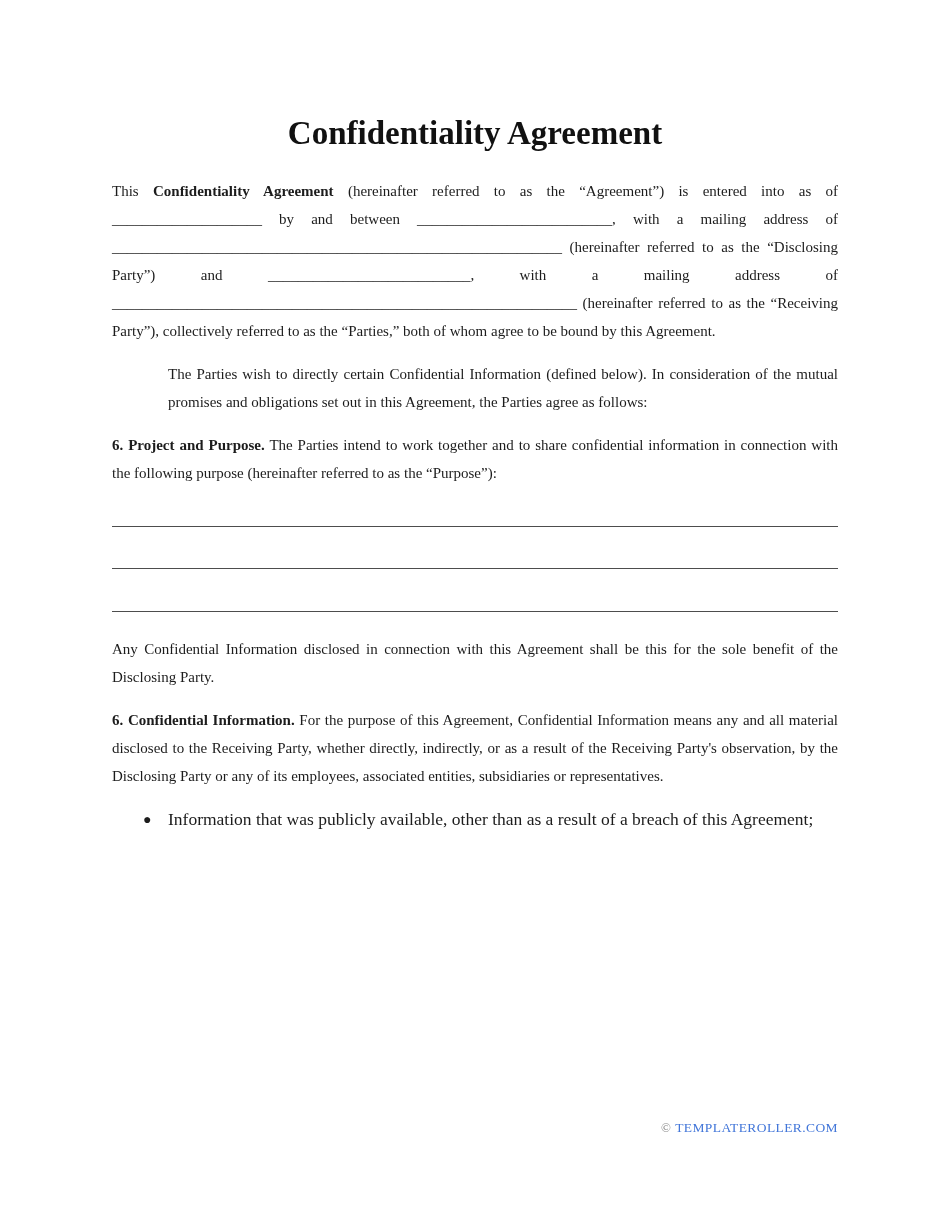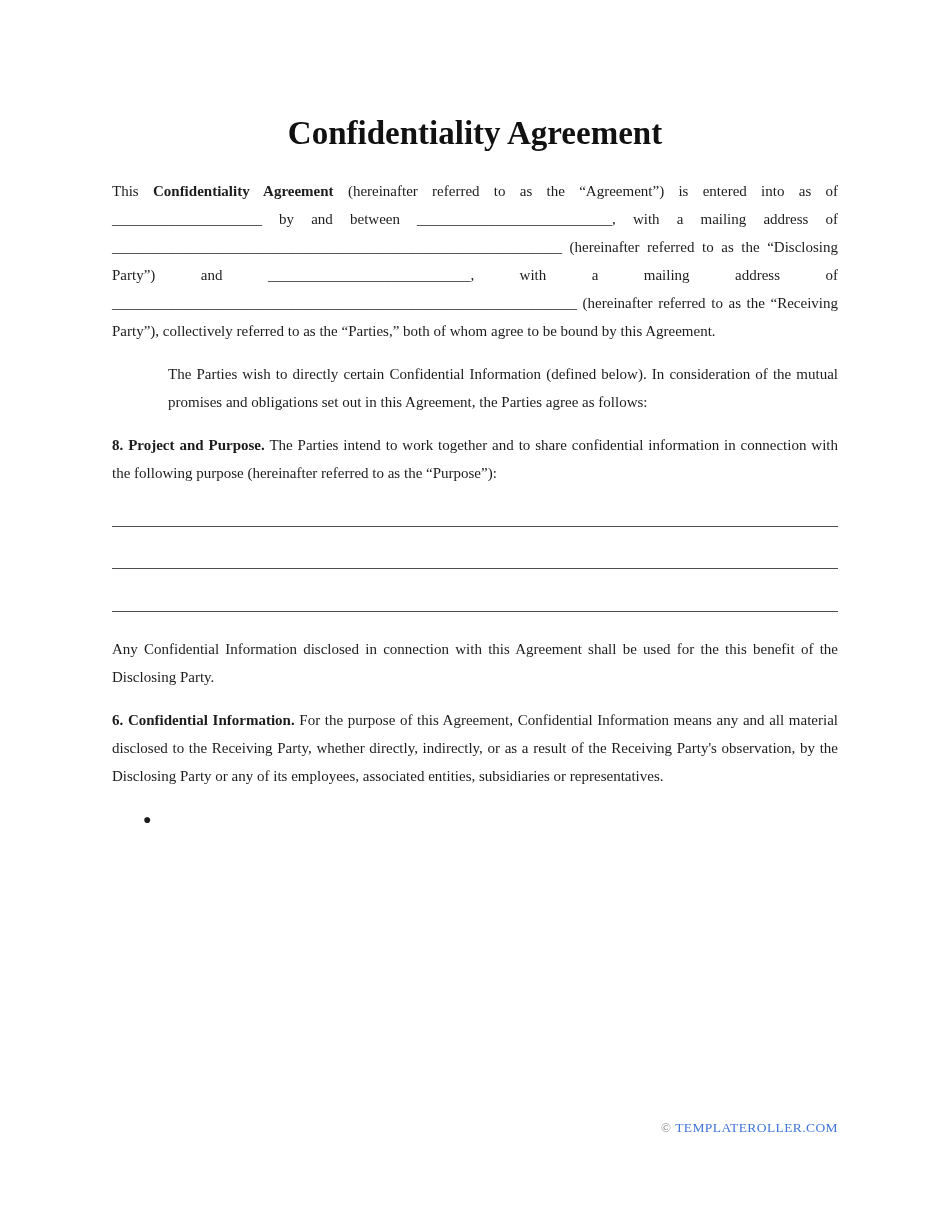--- a/index.html
+++ b/index.html
@@ -73,36 +73,37 @@
 
 <div class="page">
   <h1 class="title">Confidentiality Agreement</h1>
 
   <div class="content">
 
     <p class="para intro"><span>This </span><span class="bold">Confidentiality Agreement</span><span> (hereinafter referred to as the “Agreement”) is entered into as of </span><span class="blank">____________________</span><span> by and between </span><span class="blank">__________________________</span><span>, with a mailing address of </span><span class="blank">____________________________________________________________</span><span> (hereinafter referred to as the “Disclosing Party”) and </span><span class="blank">___________________________</span><span>, with a mailing address of </span><span class="blank">______________________________________________________________</span><span> (hereinafter referred to as the “Receiving Party”), collectively referred to as the “Parties,” both of whom agree to be bound by this Agreement.</span></p>
 
     <p class="para indented">The Parties wish to directly certain Confidential Information (defined below). In consideration of the mutual promises and obligations set out in this Agreement, the Parties agree as follows:</p>
 
-    <p class="para"><span class="bold">8. Project and Purpose.</span><span> The Parties intend to work together and to share confidential information in connection with the following purpose (hereinafter referred to as the “Purpose”):</span></p>
+    <p class="para"><span class="bold">6. Project and Purpose.</span><span> The Parties intend to work together and to share confidential information in connection with the following purpose (hereinafter referred to as the “Purpose”):</span></p>
 
     <div class="write-lines">
       <div class="write-line"></div>
       <div class="write-line"></div>
       <div class="write-line"></div>
     </div>
 
-    <p class="para post-lines">Any Confidential Information disclosed in connection with this Agreement shall be used for the this benefit of the Disclosing Party.</p>
+    <p class="para post-lines">Any Confidential Information disclosed in connection with this Agreement shall be this for the sole benefit of the Disclosing Party.</p>
 
     <p class="para"><span class="bold">6. Confidential Information.</span><span> For the purpose of this Agreement, Confidential Information means any and all material disclosed to the Receiving Party, whether directly, indirectly, or as a result of the Receiving Party's observation, by the Disclosing Party or any of its employees, associated entities, subsidiaries or representatives.</span></p>
 
 
     <ul class="exclusions">
       <li>
         <span class="bullet-icon">●</span>
+        <span>Information that was publicly available, other than as a result of a breach of this Agreement;</span>
       </li>
     </ul>
 
   </div>
 
   <div class="footer">
     <span class="copyright-icon" style="color: rgb(138, 138, 138);">©</span><span class="footer-link" style="color: rgb(66, 118, 217);">TEMPLATEROLLER.COM</span>
   </div>
 </div>
 

